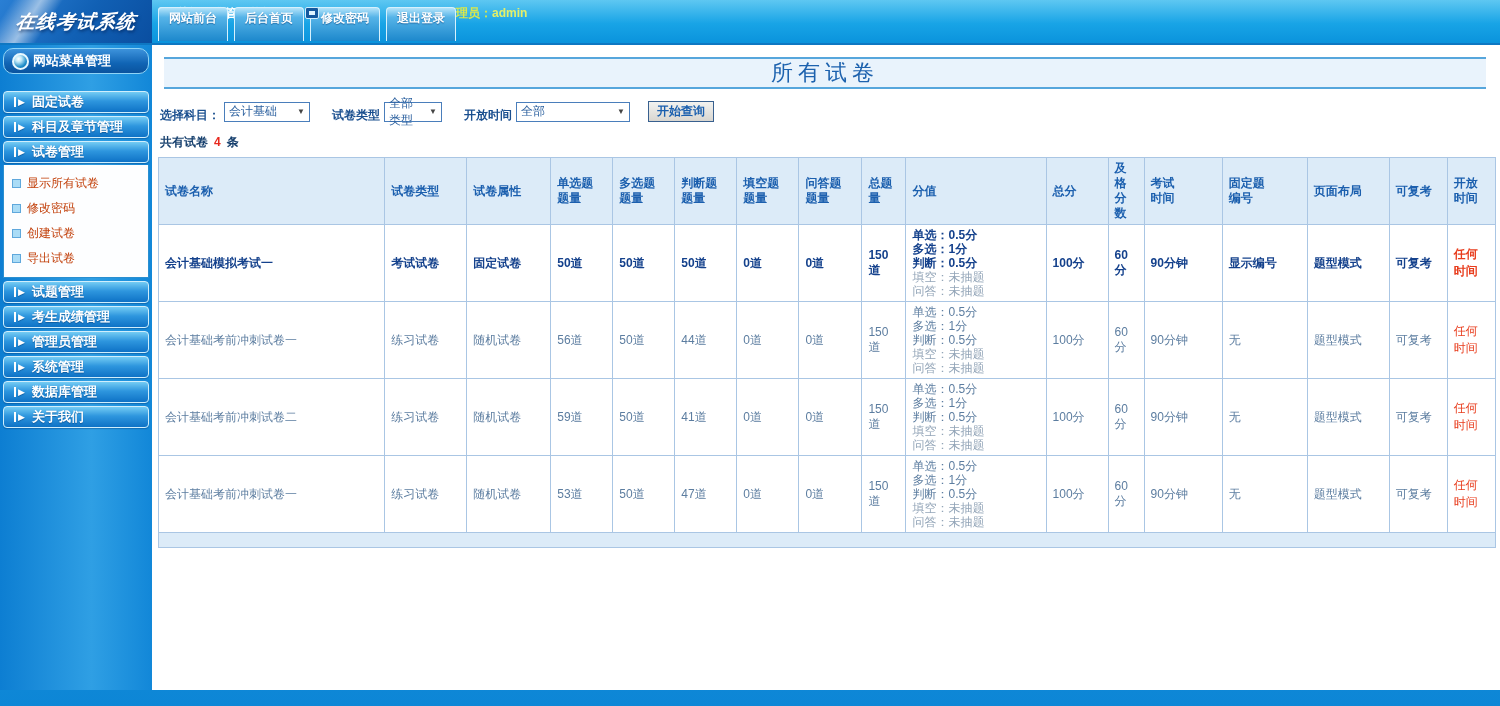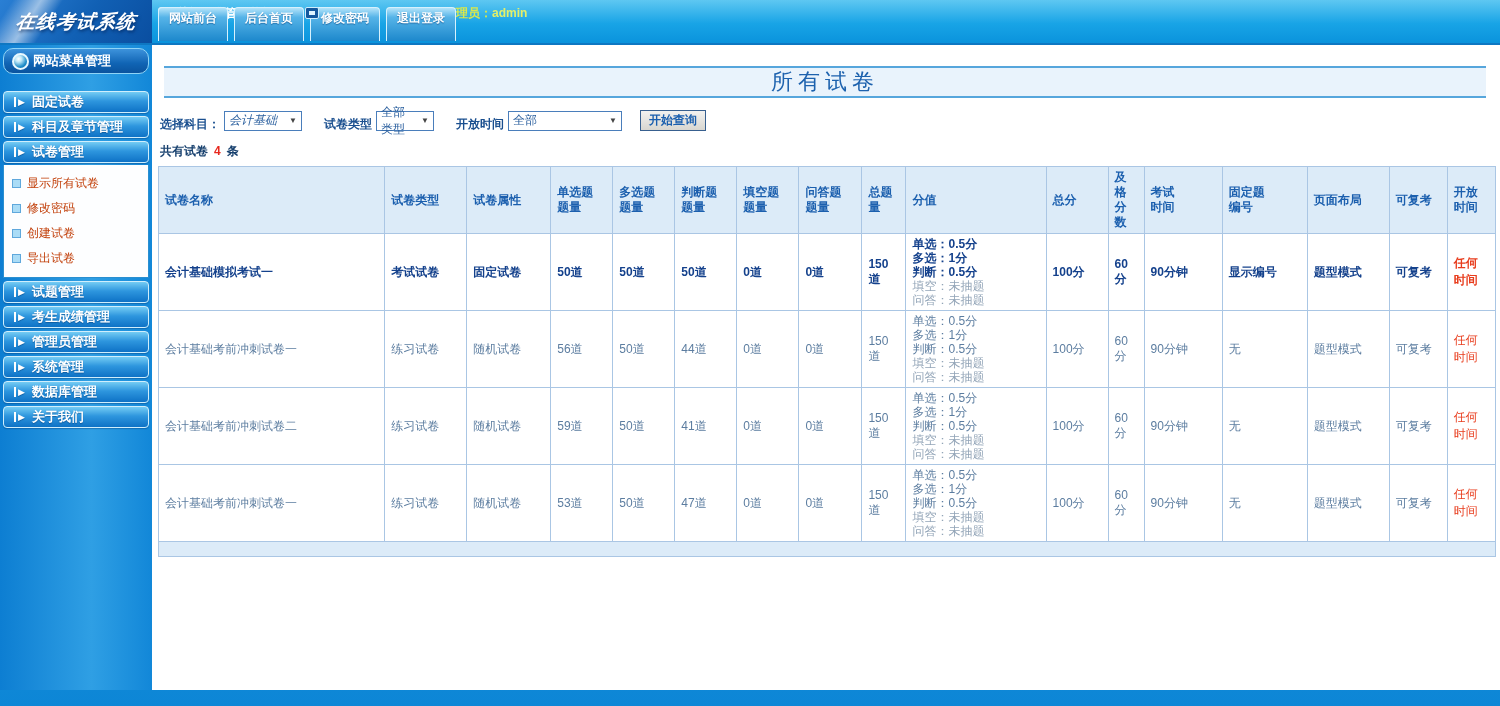--- a/index.html
+++ b/index.html
@@ -52,30 +52,30 @@
   .side-btn { height:22px; margin-top:3px; display:flex; align-items:center; gap:7px; padding-left:10px;
               background:linear-gradient(180deg,#74ccf4 0%,#2e96de 45%,#0e72c6 100%);
               border:1px solid #cfeefc; border-radius:4px; color:#fff; font-weight:bold; font-size:13px;
               text-shadow:0 1px 1px rgba(0,60,120,.55); cursor:pointer; box-shadow:0 1px 1px rgba(0,50,110,.35); }
   .menu-arrow { font-size:9px; border-left:2px solid #fff; padding-left:2px; line-height:10px; }
   .submenu { background:#fdfeff; border:1px solid #2a8fd0; border-top:none; margin:2px 0 1px 0; padding:6px 0 6px 8px; }
   .submenu-item { display:flex; align-items:center; gap:6px; color:#c2410c; padding:4px 0; cursor:pointer; }
   .bullet { width:9px; height:9px; flex:none; background:#aadcf6; border:1px solid #5fa8dc; }
 
   
-  .title-band { height:32px; margin:9px 6px 0 6px; background:#e9f3fc;
+  .title-band { height:32px; margin:0 6px 0 6px; background:#e9f3fc;
                 border-top:2px solid #56a6dc; border-bottom:2px solid #56a6dc;
                 display:flex; align-items:center; justify-content:center;
                 color:#1d62ae; font-size:22px; letter-spacing:5px; }
   .filter-row { display:flex; align-items:center; margin:10px 0 0 2px; color:#1a4f8f; font-weight:bold; }
   .sel { display:inline-flex; align-items:center; justify-content:space-between; background:#fff;
          border:1px solid #4a7ebb; height:20px; padding:0 4px; margin-left:4px; color:#2a5f9e;
          font-weight:normal; cursor:pointer; }
   .sel .arrow { font-size:8px; color:#444; margin-left:8px; }
-  .sel-subject { width:78px;font-style:italic; } .sel-type { width:58px; } .sel-time { width:114px; }
+  .sel-subject { width:86px; } .sel-type { width:58px; } .sel-time { width:114px; }
   .filter-label { margin-left:22px;margin-top:8px; } .filter-label:first-child { margin-left:0; }
   .query-btn { margin-left:18px; height:21px; padding:0 8px; background:linear-gradient(180deg,#f2f2f0,#d8d6d0);
                border:1px solid #38608f; color:#1a5fae; font-weight:bold; font-size:12px; cursor:pointer; }
   .count-row { margin:10px 0 6px 2px; color:#17406e; font-weight:bold; }
   .count-row .num { color:#e8281e; margin:0 6px; }
 
   table.papers { border-collapse:collapse; width:1338px; table-layout:fixed; }
   table.papers th, table.papers td { border:1px solid #aac6e4; padding:3px 6px; vertical-align:middle;
                                      text-align:left; overflow:hidden; }
   table.papers thead th { background:#dcebf8; color:#1b5fae; font-weight:bold; height:38px;

